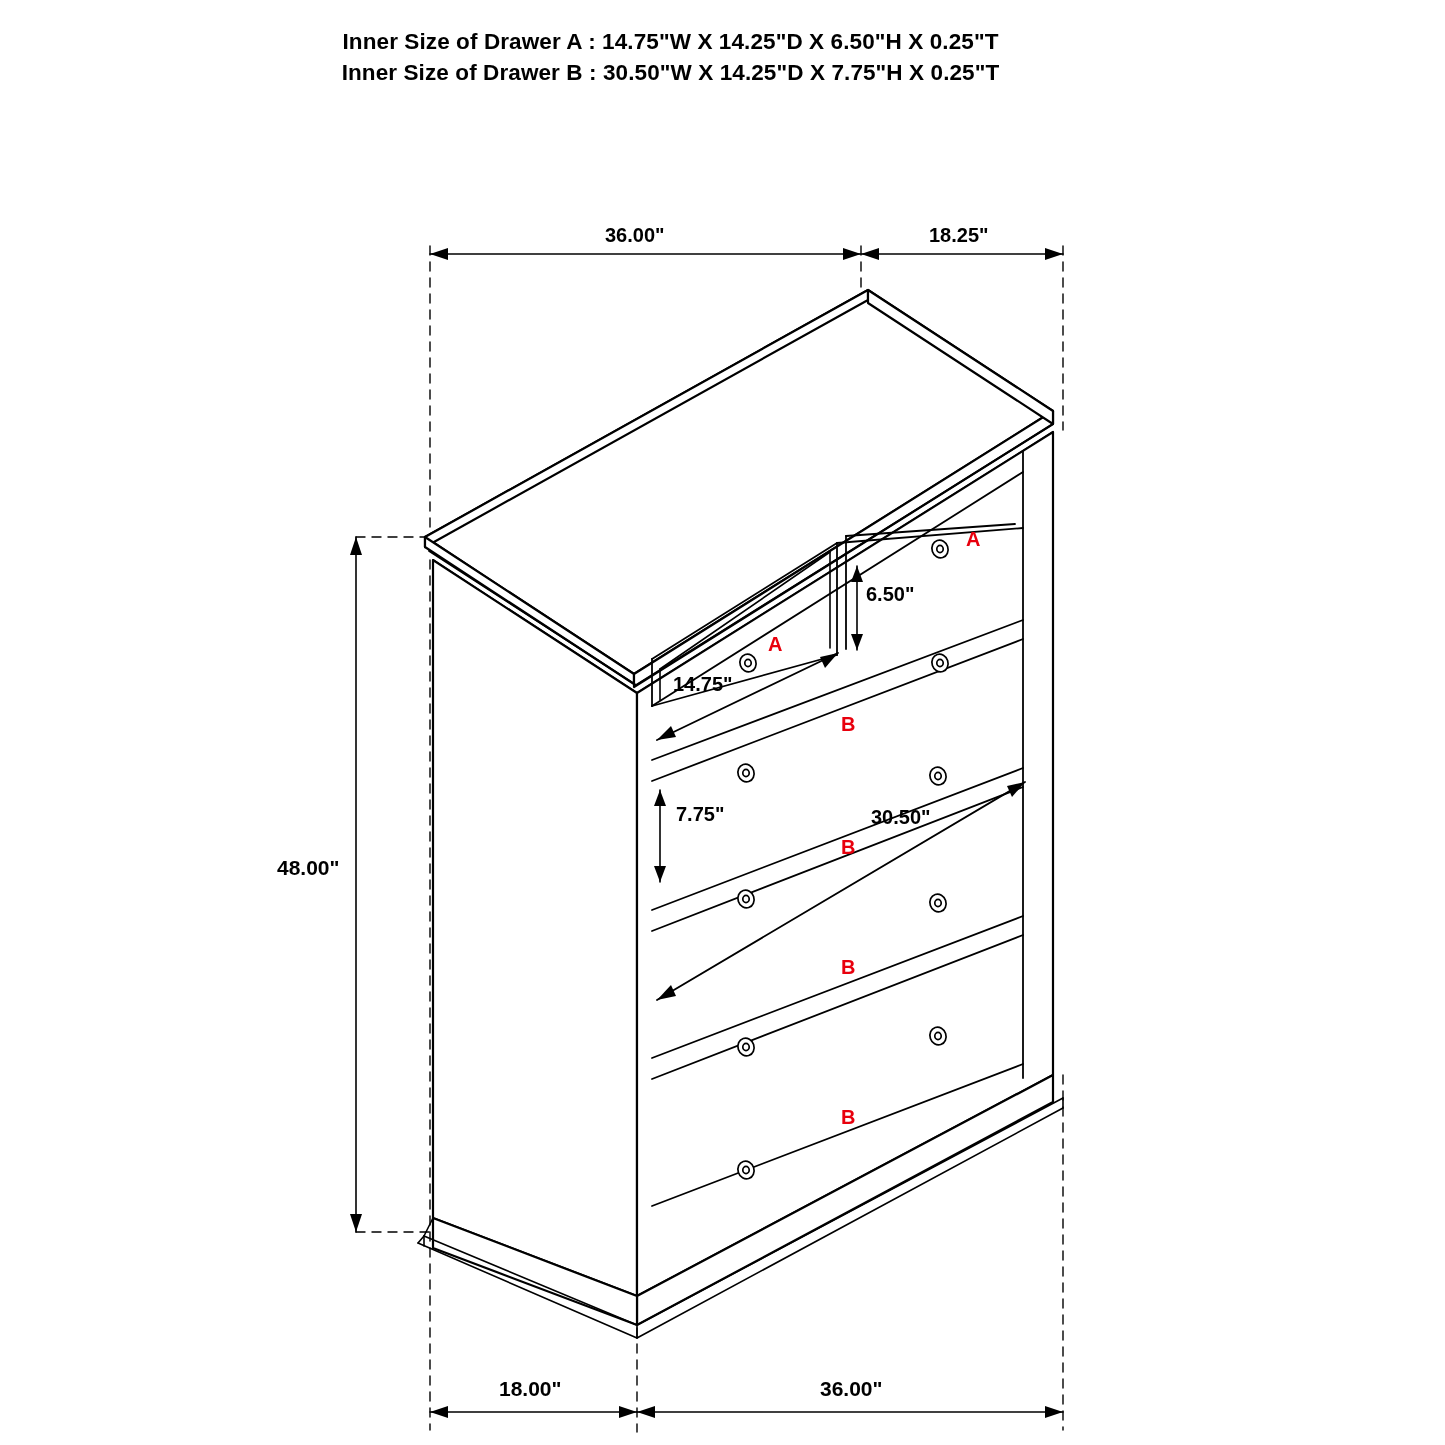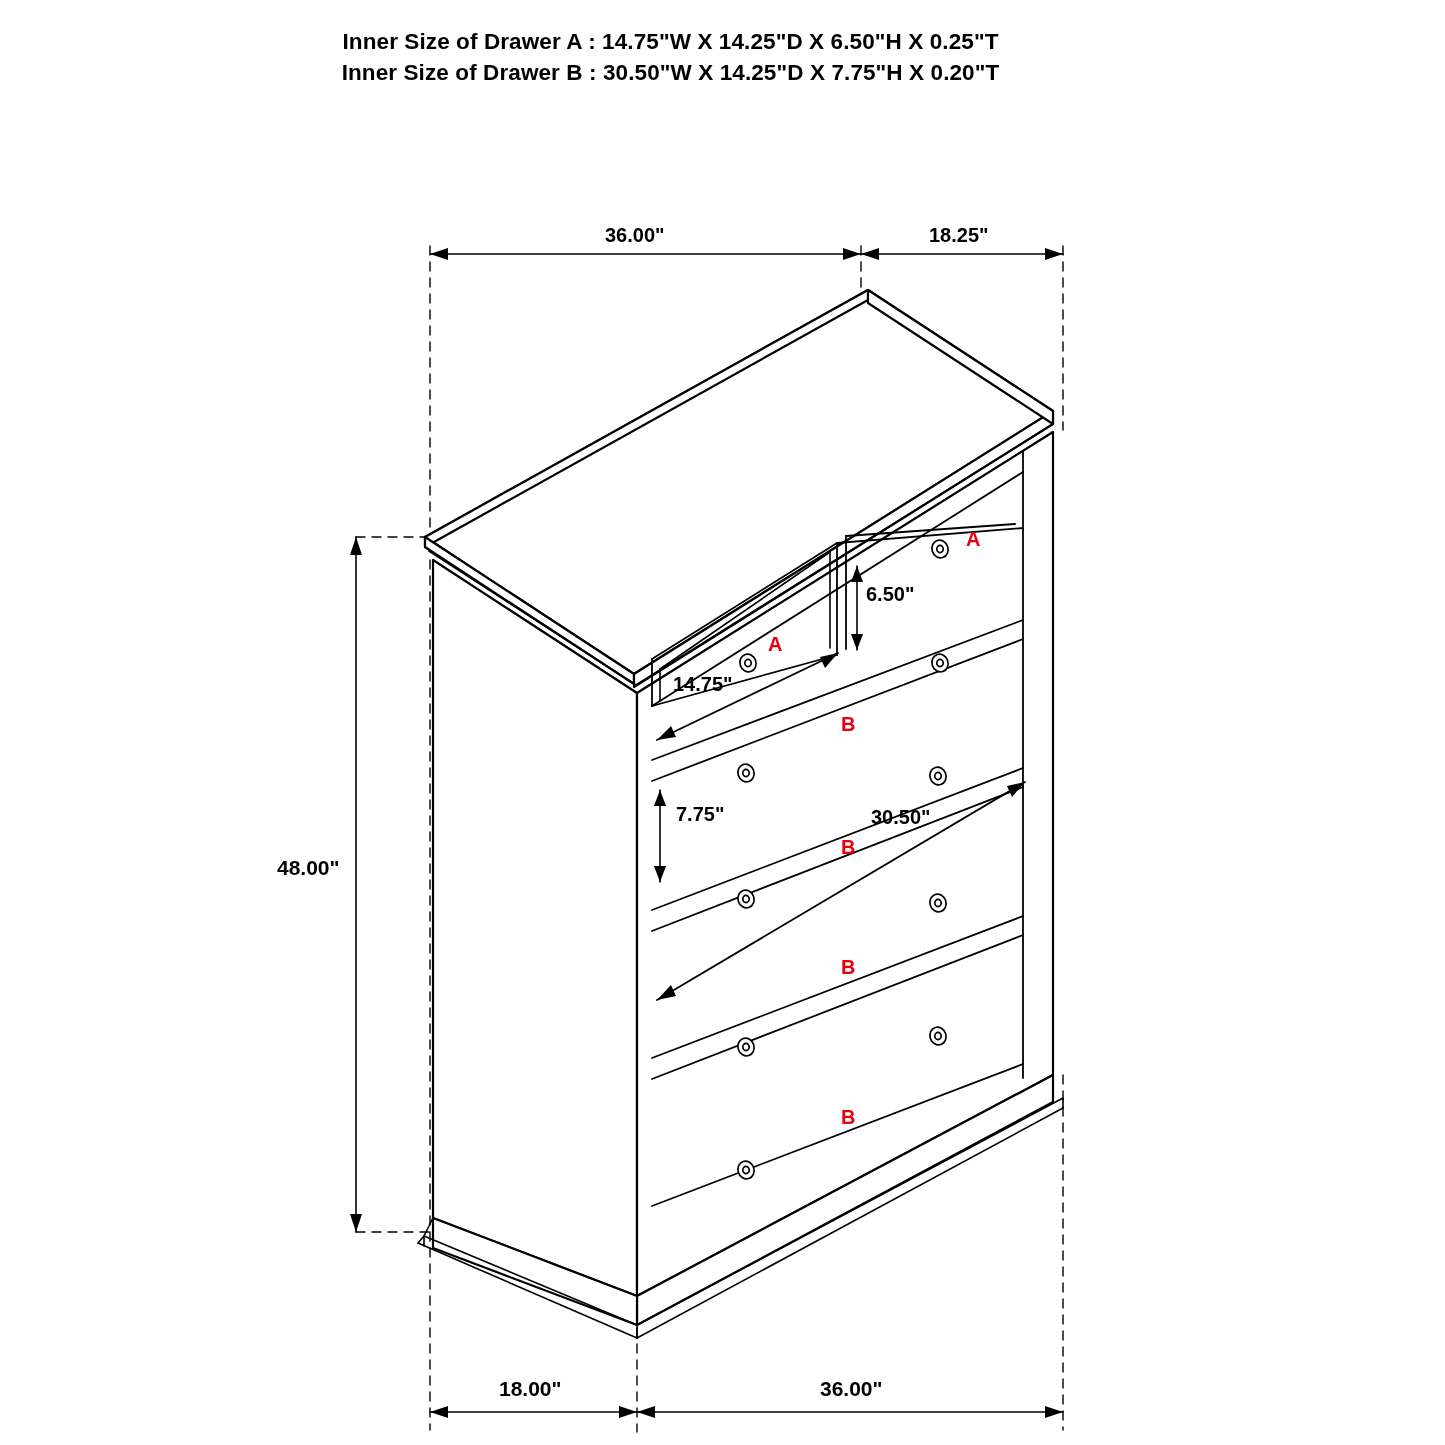--- a/index.html
+++ b/index.html
@@ -51,21 +51,21 @@
     white-space: nowrap;
   }
 </style>
 </head>
 <body>
 
 <div id="stage">
 
   <div class="hdr">
     <div>Inner Size of Drawer A : 14.75"W X 14.25"D X 6.50"H X 0.25"T</div>
-    <div>Inner Size of Drawer B : 30.50"W X 14.25"D X 7.75"H X 0.20"T</div>
+    <div>Inner Size of Drawer B : 30.50"W X 14.25"D X 7.75"H X 0.25"T</div>
   </div>
 
   <svg width="1445" height="1445" viewBox="0 0 1445 1445">
     <g fill="none" stroke="#000" stroke-width="2.2" stroke-linejoin="round" stroke-linecap="round">
 
       <g stroke-width="1.4" stroke-dasharray="9 7">
         <line x1="430" y1="246" x2="430" y2="545"></line>
         <line x1="430" y1="560" x2="430" y2="1430"></line>
         <line x1="861" y1="246" x2="861" y2="300"></line>
         <line x1="1063" y1="246" x2="1063" y2="430"></line>

